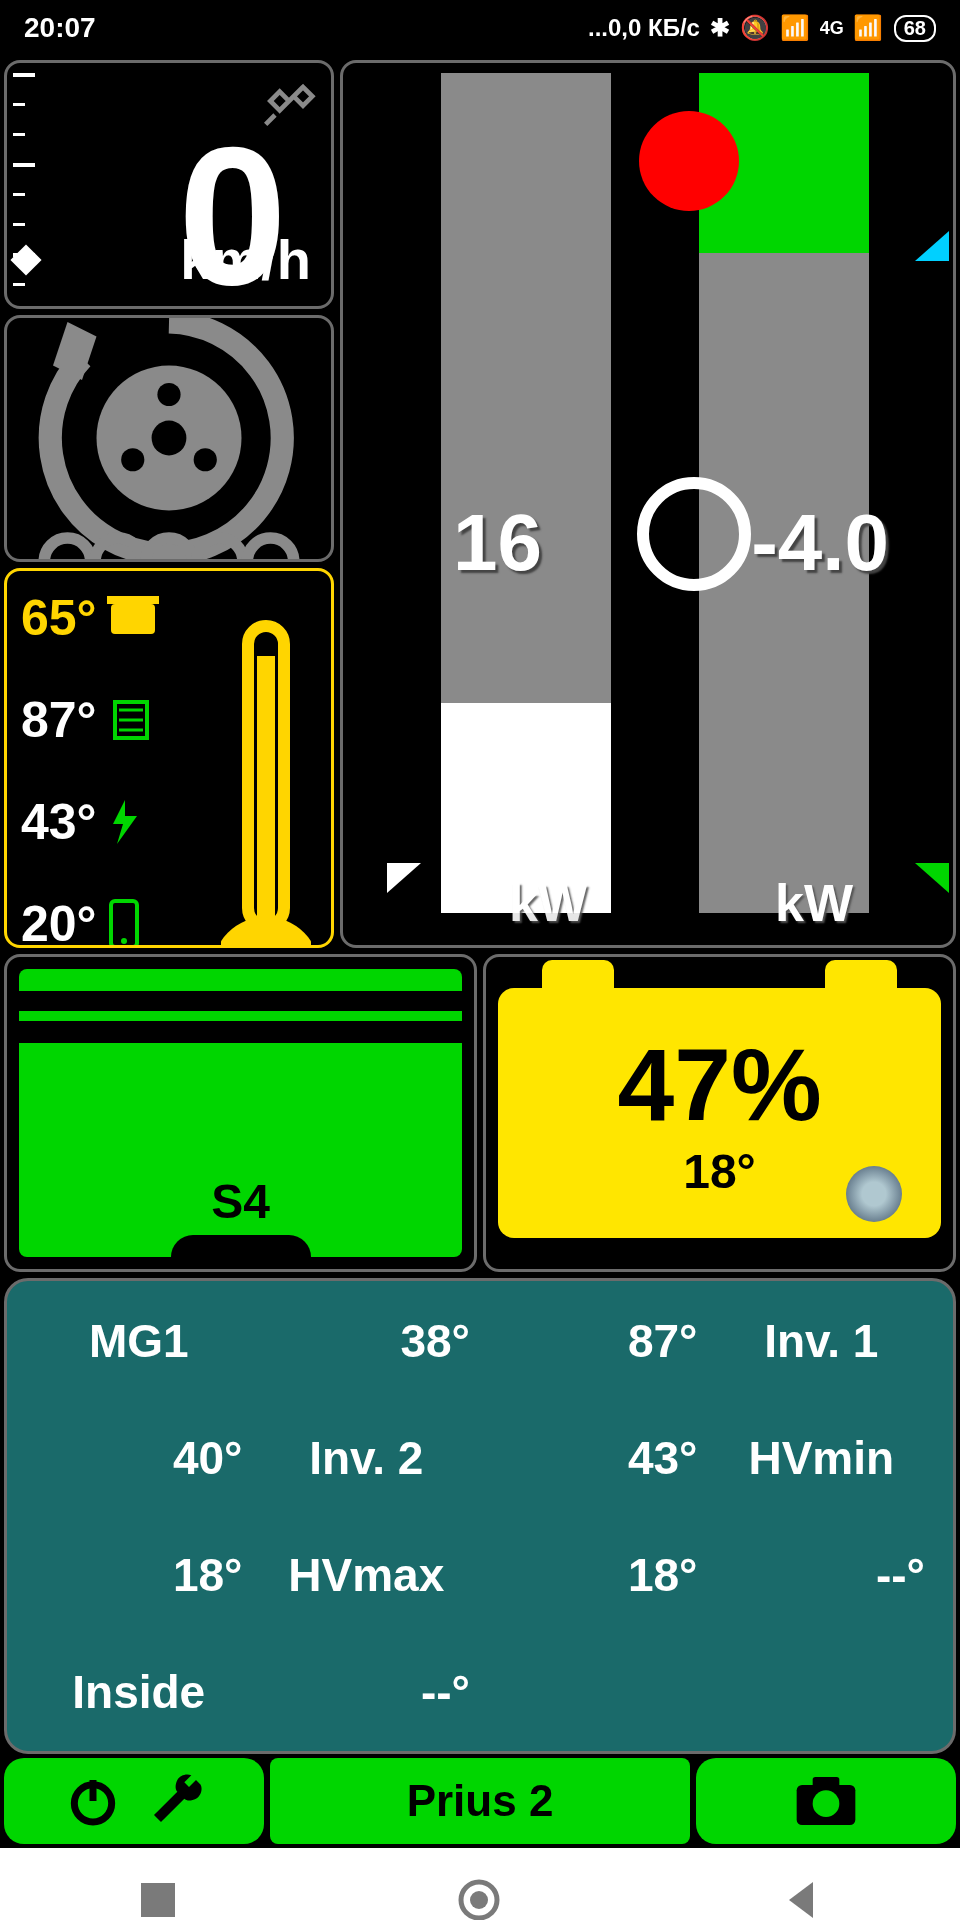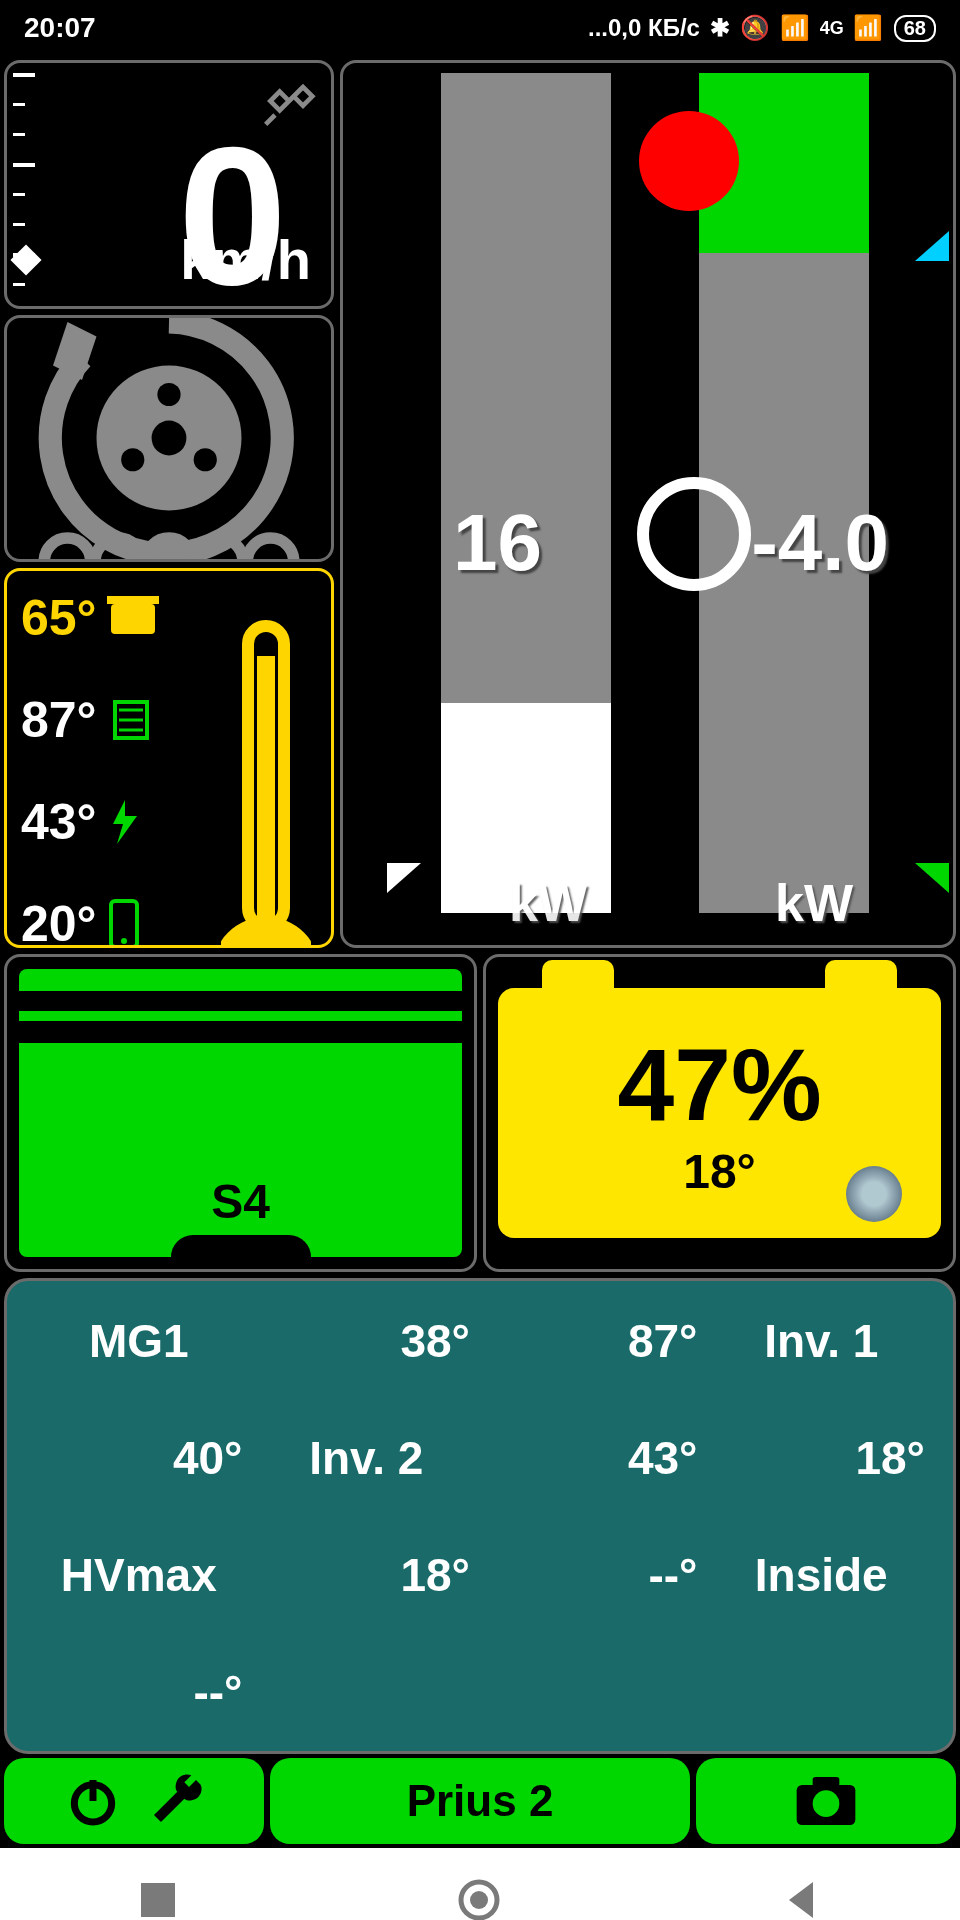--- a/index.html
+++ b/index.html
@@ -128,21 +128,21 @@
   height: 476px;
   align-content: space-around;
 }
 .g-label { text-align: center; }
 .g-val { text-align: right; padding-right: 10px; }
 .touch-dot { position:absolute; top:1166px; right:58px; width:56px; height:56px; background:radial-gradient(circle,#b0c8d0 30%,#6a8090 70%,transparent); border-radius:50%; }
 
 .bottom-bar { display:flex; gap:6px; padding: 4px 4px; height: 94px; }
 .b-btn { background:#00d600; border-radius: 20px; display:flex; align-items:center; justify-content:center; font-size: 44px; font-weight:700; color:#000; }
 .b-left { width: 260px; gap: 26px; }
-.b-mid { flex:1; }
+.b-mid { flex:1;border-radius:8px; }
 .b-right { width: 260px; }
 
 .nav-bar { height: 104px; background:#fff; display:flex; align-items:center; justify-content:space-around; }
 </style>
 </head>
 <body>
 
 <div class="status-bar">
   <span>20:07</span>
   <div class="status-right">
@@ -275,20 +275,21 @@
   </div>
 
   <div class="row3">
     <div class="g-label">MG1</div>
     <div class="g-val">38°</div>
     <div class="g-val">87°</div>
     <div class="g-label">Inv. 1</div>
     <div class="g-val">40°</div>
     <div class="g-label">Inv. 2</div>
     <div class="g-val">43°</div>
+    <div class="g-label">HVmin</div>
     <div class="g-val">18°</div>
     <div class="g-label">HVmax</div>
     <div class="g-val">18°</div>
     <div class="g-val">--°</div>
     <div class="g-label">Inside</div>
     <div class="g-val">--°</div>
   </div>
 </div>
 
 <div class="bottom-bar">

